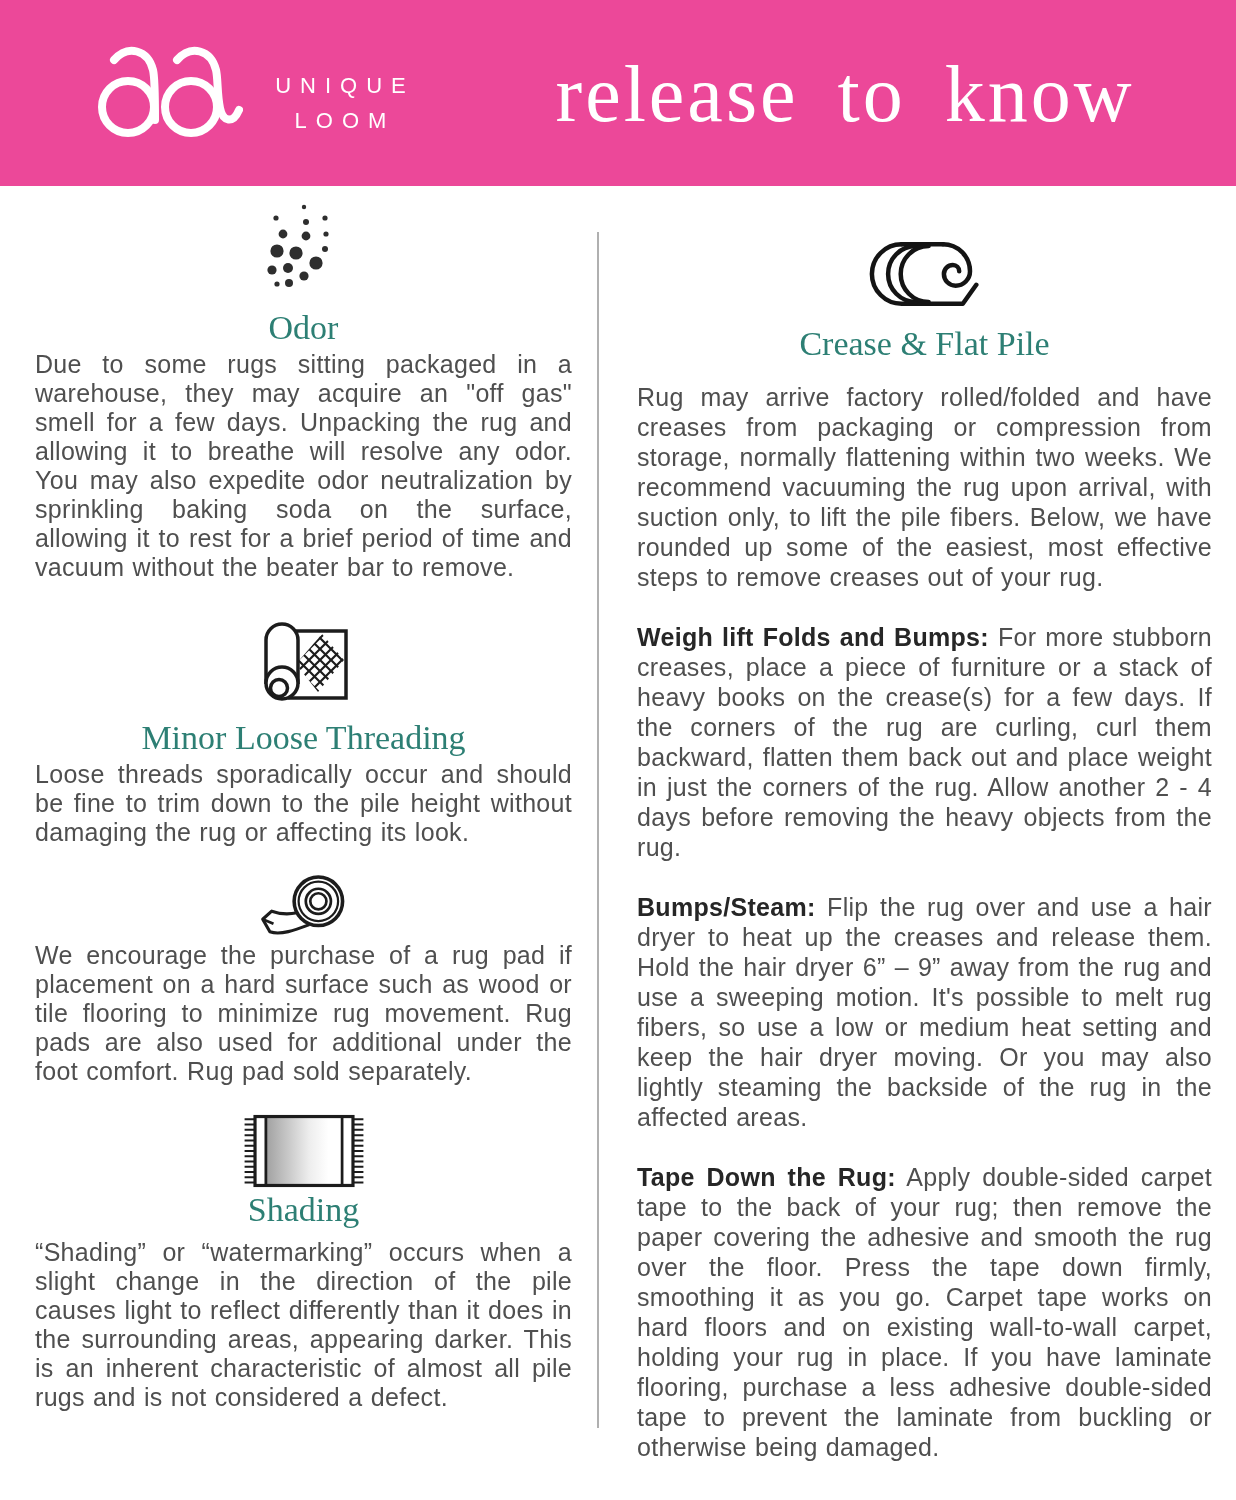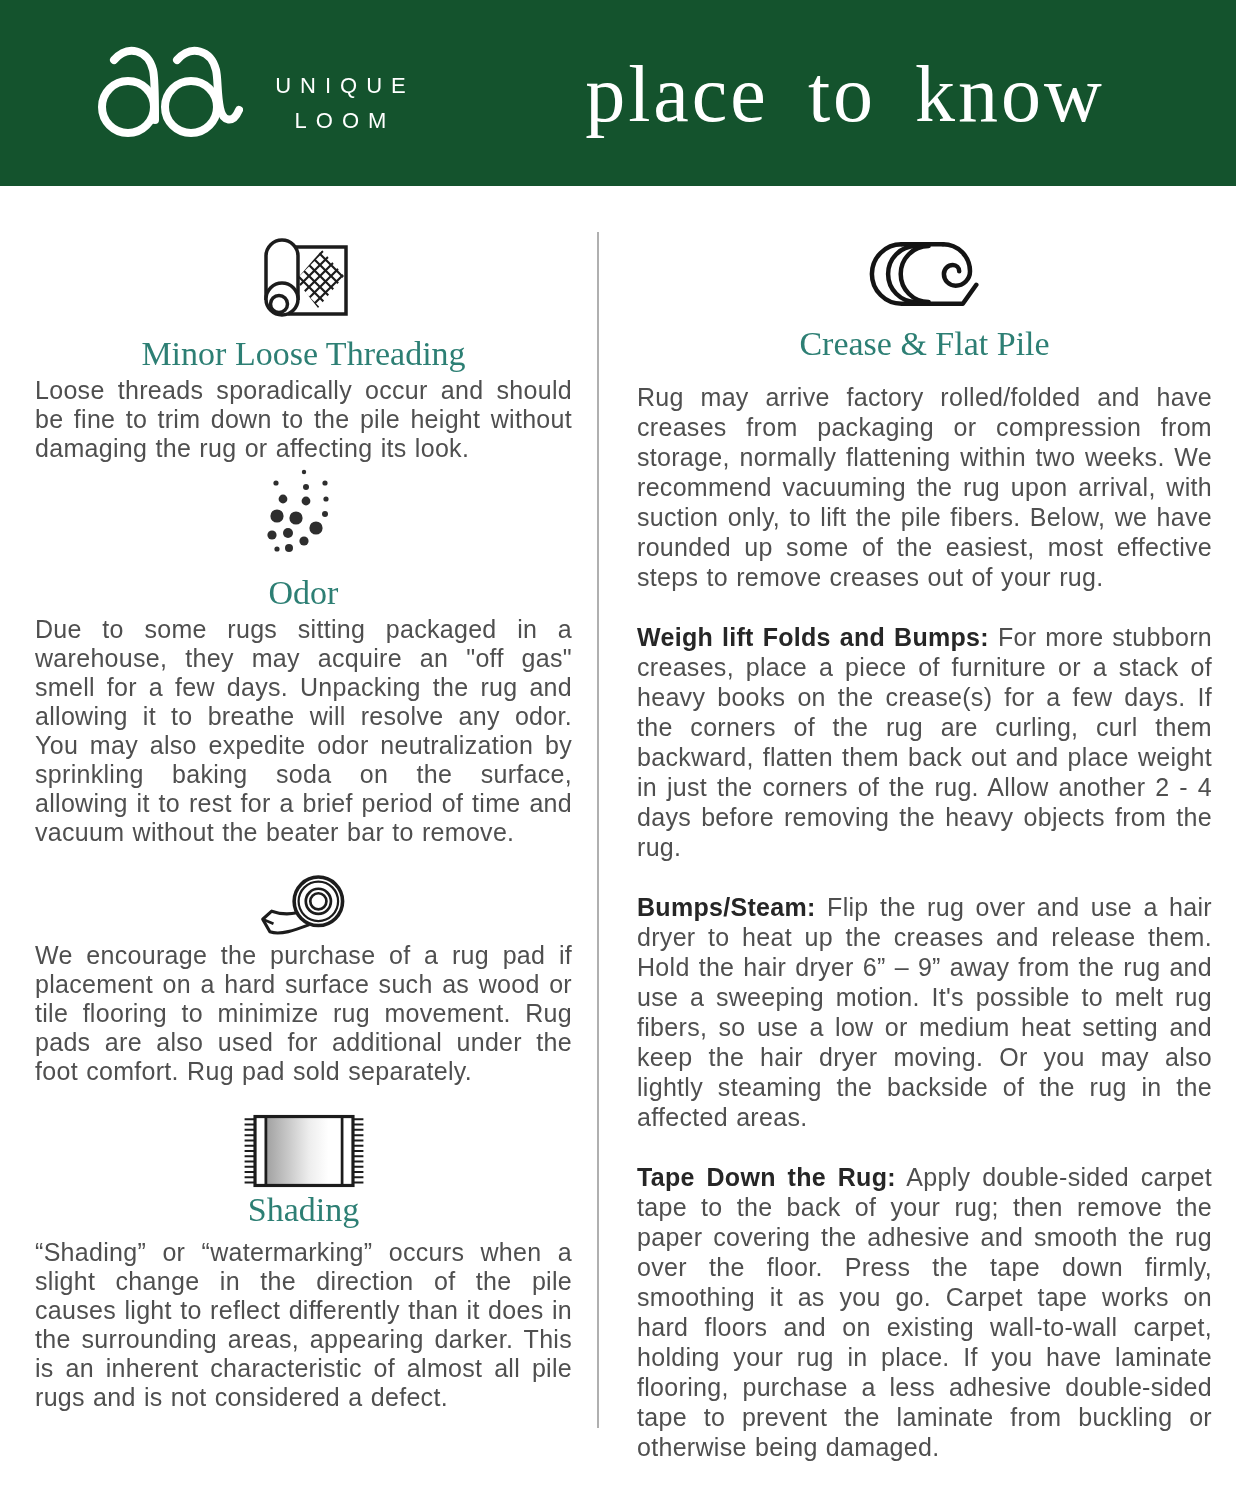--- a/index.html
+++ b/index.html
@@ -1,21 +1,21 @@
 <!DOCTYPE html>
 <html><head>
 <meta charset="utf-8">
 <style>
   html,body{margin:0;padding:0;background:#ffffff;}
   .page{
     position:relative;width:1236px;height:1500px;background:#ffffff;
     overflow:hidden;font-family:"Liberation Sans",sans-serif;
   }
   
-  .banner{position:absolute;left:0;top:0;width:1236px;height:186px;background:#14532d;}
+  .banner{position:absolute;left:0;top:0;width:1236px;height:186px;background:#ec4899;}
   .logo{position:absolute;left:98px;top:46px;}
   .brand{
     position:absolute;left:250px;top:68px;width:190px;text-align:center;
     color:#ffffff;font-size:22px;letter-spacing:9px;line-height:35px;font-weight:400;
   }
   .page-title{
     position:absolute;left:505px;top:44px;width:680px;margin:0;text-align:center;
     font-family:"Liberation Serif",serif;font-weight:400;color:#ffffff;
     font-size:80px;letter-spacing:3px;word-spacing:16px;line-height:100px;
   }
@@ -56,45 +56,26 @@
         <circle cx="30" cy="61" r="26" stroke="#ffffff" stroke-width="8"></circle>
         <circle cx="93" cy="61" r="26" stroke="#ffffff" stroke-width="8"></circle>
         <path d="M16,14 C30,-2 50,4 55,24 C57,32 57,52 57,74" stroke="#ffffff" stroke-width="8" stroke-linecap="round"></path>
         <path d="M79,14 C93,-2 113,4 118,24 C120,32 119,48 122,62 C125,76 135,78 141,64" stroke="#ffffff" stroke-width="8" stroke-linecap="round"></path>
       </svg>
     </span>
     <div class="brand">
       <div>UNIQUE</div>
       <div>LOOM</div>
     </div>
-    <h1 class="page-title">place to know</h1>
+    <h1 class="page-title">release to know</h1>
   </header>
 
   <div class="divider"></div>
 
   <section class="col col-left">
-
-    <div>
-      <div class="icon-wrap m-i2">
-        <svg width="100" height="100" viewBox="0 0 100 100">
-          <defs>
-            <pattern id="xh" width="11" height="11" patternUnits="userSpaceOnUse">
-              <path d="M0,11 L11,0 M0,0 L11,11" stroke="#1c1c1c" stroke-width="2.2" fill="none"></path>
-            </pattern>
-          </defs>
-          <rect x="36" y="15" width="56" height="67" fill="#ffffff" stroke="#1c1c1c" stroke-width="3.5"></rect>
-          <polygon points="68,18 90,44 64,76 42,48" fill="url(#xh)"></polygon>
-          <path d="M12,68 L12,24 A16,16 0 0 1 44,24 L44,68" fill="#ffffff" stroke="#1c1c1c" stroke-width="3.5"></path>
-          <circle cx="28" cy="67" r="16" fill="#ffffff" stroke="#1c1c1c" stroke-width="3.5"></circle>
-          <circle cx="25" cy="72" r="8.5" fill="#ffffff" stroke="#1c1c1c" stroke-width="3.5"></circle>
-        </svg>
-      </div>
-      <h2 class="sec-heading m-h2">Minor Loose Threading</h2>
-      <p class="body-text m-p2">Loose threads sporadically occur and should be fine to trim down to the pile height without damaging the rug or affecting its look.</p>
-    </div>
 
     <div>
       <div class="icon-wrap">
         <svg width="112" height="98" viewBox="0 0 112 98" fill="#2e2e2e">
           <circle cx="56" cy="9" r="2.2"></circle>
             <circle cx="28" cy="20" r="2.6"></circle>
           <circle cx="58" cy="24" r="3"></circle>  
             <circle cx="77" cy="20" r="2.6"></circle>
           <circle cx="35" cy="36" r="4.4"></circle>
             <circle cx="58" cy="38" r="4.4"></circle>
@@ -105,20 +86,39 @@
           <circle cx="68" cy="65" r="6.6"></circle>
             <circle cx="24" cy="72" r="4.6"></circle>
           <circle cx="40" cy="70" r="5"></circle>  
             <circle cx="56" cy="78" r="4.6"></circle>
           <circle cx="29" cy="86" r="2.6"></circle>
             <circle cx="41" cy="85" r="4"></circle>
         </svg>
       </div>
       <h2 class="sec-heading m-h1">Odor</h2>
       <p class="body-text m-p1">Due to some rugs sitting packaged in a warehouse, they may acquire an "off gas" smell for a few days. Unpacking the rug and allowing it to breathe will resolve any odor. You may also expedite odor neutralization by sprinkling baking soda on the surface, allowing it to rest for a brief period of time and vacuum without the beater bar to remove.</p>
+    </div>
+
+    <div>
+      <div class="icon-wrap m-i2">
+        <svg width="100" height="100" viewBox="0 0 100 100">
+          <defs>
+            <pattern id="xh" width="11" height="11" patternUnits="userSpaceOnUse">
+              <path d="M0,11 L11,0 M0,0 L11,11" stroke="#1c1c1c" stroke-width="2.2" fill="none"></path>
+            </pattern>
+          </defs>
+          <rect x="36" y="15" width="56" height="67" fill="#ffffff" stroke="#1c1c1c" stroke-width="3.5"></rect>
+          <polygon points="68,18 90,44 64,76 42,48" fill="url(#xh)"></polygon>
+          <path d="M12,68 L12,24 A16,16 0 0 1 44,24 L44,68" fill="#ffffff" stroke="#1c1c1c" stroke-width="3.5"></path>
+          <circle cx="28" cy="67" r="16" fill="#ffffff" stroke="#1c1c1c" stroke-width="3.5"></circle>
+          <circle cx="25" cy="72" r="8.5" fill="#ffffff" stroke="#1c1c1c" stroke-width="3.5"></circle>
+        </svg>
+      </div>
+      <h2 class="sec-heading m-h2">Minor Loose Threading</h2>
+      <p class="body-text m-p2">Loose threads sporadically occur and should be fine to trim down to the pile height without damaging the rug or affecting its look.</p>
     </div>
 
     <div>
       <div class="icon-wrap m-i3">
         <svg width="94" height="70" viewBox="0 0 104 78">
           <path d="M58,62 C42,68 26,74 14,70 L6,56 L16,47 C30,52 44,50 56,45" fill="#ffffff" stroke="#1c1c1c" stroke-width="3.5" stroke-linejoin="round"></path>
           <path d="M6,56 L18,61" stroke="#1c1c1c" stroke-width="3" fill="none"></path>
           <circle cx="68" cy="36" r="27" fill="#ffffff" stroke="#1c1c1c" stroke-width="4"></circle>
           <circle cx="68" cy="36" r="22" fill="#ffffff" stroke="#1c1c1c" stroke-width="2.5"></circle>
           <circle cx="68" cy="36" r="14" fill="#ffffff" stroke="#1c1c1c" stroke-width="3"></circle>

